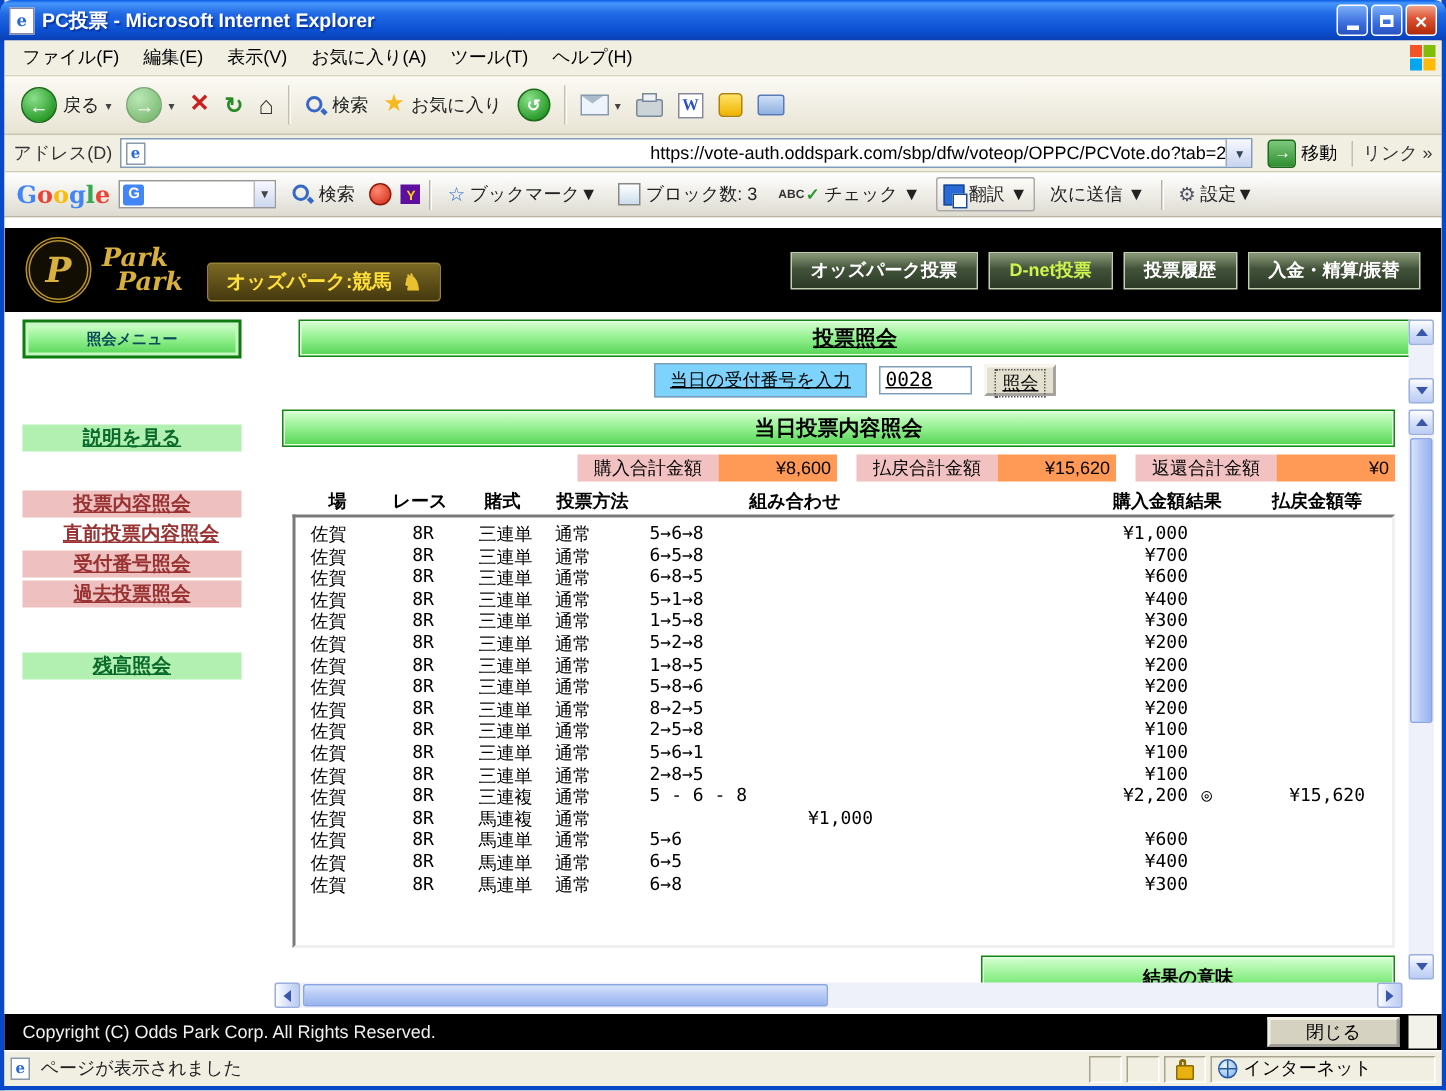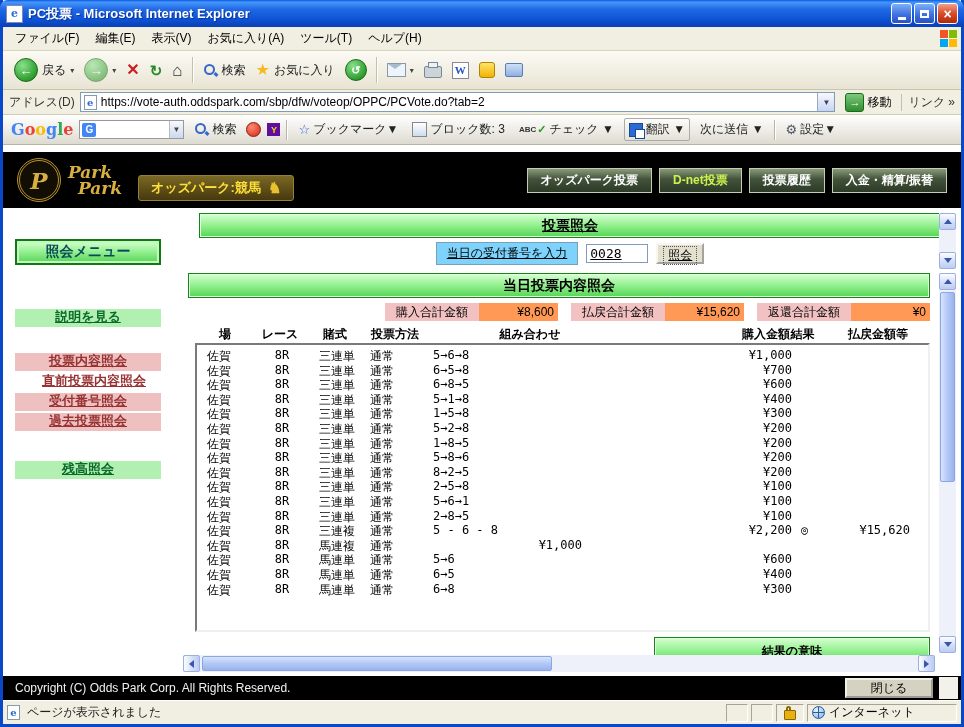--- a/index.html
+++ b/index.html
@@ -49,21 +49,21 @@
   .printer::before{content:"";position:absolute;top:-5px;left:3px;width:8px;height:4px;background:#eef2f6;border:1px solid #778899;}
   .w-ico{width:15px;height:15px;background:#fff;border:1px solid #889;color:#2a52c0;font:bold 11px "Liberation Serif",serif;display:flex;align-items:center;justify-content:center;flex:none;}
   .msgr{width:14px;height:14px;background:linear-gradient(#ffe26a,#f0b400);border:1px solid #b08400;border-radius:3px;flex:none;}
   .discuss{width:16px;height:12px;background:linear-gradient(#cfe0f8,#8fb0e0);border:1px solid #5a7ab8;border-radius:2px;flex:none;}
 
   
   .addressbar{height:25px;background:#f1efe2;border-bottom:1px solid #d0ccb8;display:flex;align-items:center;gap:5px;padding:0 6px;box-sizing:border-box;}
   .addr-label{color:#333;flex:none;}
   .addr-input{flex:1;height:20px;background:#fff;border:1px solid #7f9db9;display:flex;align-items:center;padding-left:3px;box-sizing:border-box;min-width:0;}
   .addr-input .doc-ico{margin-right:4px;}
-  .addr-url{flex:1;color:#000;white-space:nowrap;overflow:hidden;}
+  .addr-url{flex:1;color:#000;white-space:nowrap;overflow:hidden;text-align:right;}
   .addr-dd{width:16px;height:18px;background:linear-gradient(#f8f8ff,#c8d4f0);border-left:1px solid #99aabb;display:flex;align-items:center;justify-content:center;font-size:8px;color:#334455;flex:none;}
   .go-btn{display:flex;align-items:center;gap:3px;padding:1px 5px;flex:none;}
   .go-ico{width:17px;height:17px;background:linear-gradient(#7ec87e,#2e8e2e);border:1px solid #1a6a1a;border-radius:3px;color:#fff;font-weight:bold;display:flex;align-items:center;justify-content:center;font-size:11px;}
   .links-area{display:flex;align-items:center;gap:3px;border-left:1px solid #c4c0ac;padding-left:6px;flex:none;color:#333;}
   .doc-ico{width:13px;height:15px;background:#fff;border:1px solid #8899aa;display:inline-flex;align-items:center;justify-content:center;box-sizing:border-box;flex:none;}
   .doc-ico .e{color:#2a6ad4;font:bold 10px "DejaVu Serif",serif;}
 
   
   .googlebar{height:30px;background:linear-gradient(180deg,#ffffff,#dddbd0);border-bottom:1px solid #b8b4a0;display:flex;align-items:center;gap:6px;padding:0 8px;box-sizing:border-box;}
   .google-logo{font:bold 16px "DejaVu Serif",serif;flex:none;}
@@ -90,23 +90,23 @@
   .logo-text{margin-left:7px;color:#d8b040;font:italic bold 17px "DejaVu Serif",serif;line-height:16px;}
   .logo-text .l2{padding-left:10px;}
   .tagline{margin-left:16px;align-self:flex-end;margin-bottom:7px;background:linear-gradient(180deg,#7a6824,#46390e);border:1px solid #97803a;border-radius:3px;padding:3px 12px;color:#ffdf3a;font-weight:bold;font-size:13px;display:flex;align-items:center;gap:7px;}
   .horse{color:#e8c030;font-size:15px;}
   .hdr-nav{margin-left:auto;display:flex;gap:7px;}
   .hdr-btn{height:23px;padding:0 13px;background:linear-gradient(180deg,#8a9a78,#42523a 45%,#2c3a26);border:1px solid #c2d0b2;color:#fff;font-weight:bold;font-size:12px;display:flex;align-items:center;white-space:nowrap;}
   .hdr-btn.dnet{color:#cdf34f;}
 
   
   .sidebar{position:absolute;top:68px;left:10px;width:162px;}
-  .menu-title{width:146px;height:26px;margin-left:2px;box-sizing:border-box;display:flex;align-items:center;justify-content:center;font-size:14px;font-weight:bold;color:#0a4a5a;
-    background:linear-gradient(180deg,#d6ffd2 0%,#92f08e 50%,#55d455 100%);border:2px solid #0f7a0f;box-shadow:inset 0 0 0 2px #c6f6c2;margin-top:26px;}
-  .side-link{display:block;width:146px;margin:2px 0 2px 2px;text-align:center;font-size:13px;font-weight:bold;text-decoration:underline;height:18px;line-height:18px;cursor:pointer;font-family:Liberation Mono, monospace;}
+  .menu-title{width:146px;height:26px;margin-left:2px;box-sizing:border-box;display:flex;align-items:center;justify-content:center;font-size:10px;font-weight:bold;color:#0a4a5a;
+    background:linear-gradient(180deg,#d6ffd2 0%,#92f08e 50%,#55d455 100%);border:2px solid #0f7a0f;box-shadow:inset 0 0 0 2px #c6f6c2;}
+  .side-link{display:block;width:146px;margin:2px 0 2px 2px;text-align:center;font-size:13px;font-weight:bold;text-decoration:underline;height:18px;line-height:18px;cursor:pointer;}
   .green-strip{background:#b2f0b2;color:#0a6a2a;}
   .pink-strip{background:#eec0c0;color:#993333;}
   .plain{background:transparent;color:#993333;width:162px;margin-left:0;}
   .mt-help{margin-top:44px;}
   .mt-group{margin-top:26px;}
   .mt-balance{margin-top:30px;}
 
   
   .gbar{background:linear-gradient(180deg,#d6ffd2 0%,#92f08e 50%,#55d455 100%);border:1px solid #128812;box-shadow:inset 0 0 0 1px #e6ffe4;box-sizing:border-box;}
   .frame-top{position:absolute;top:68px;left:191px;width:752px;text-decoration:underline;}

